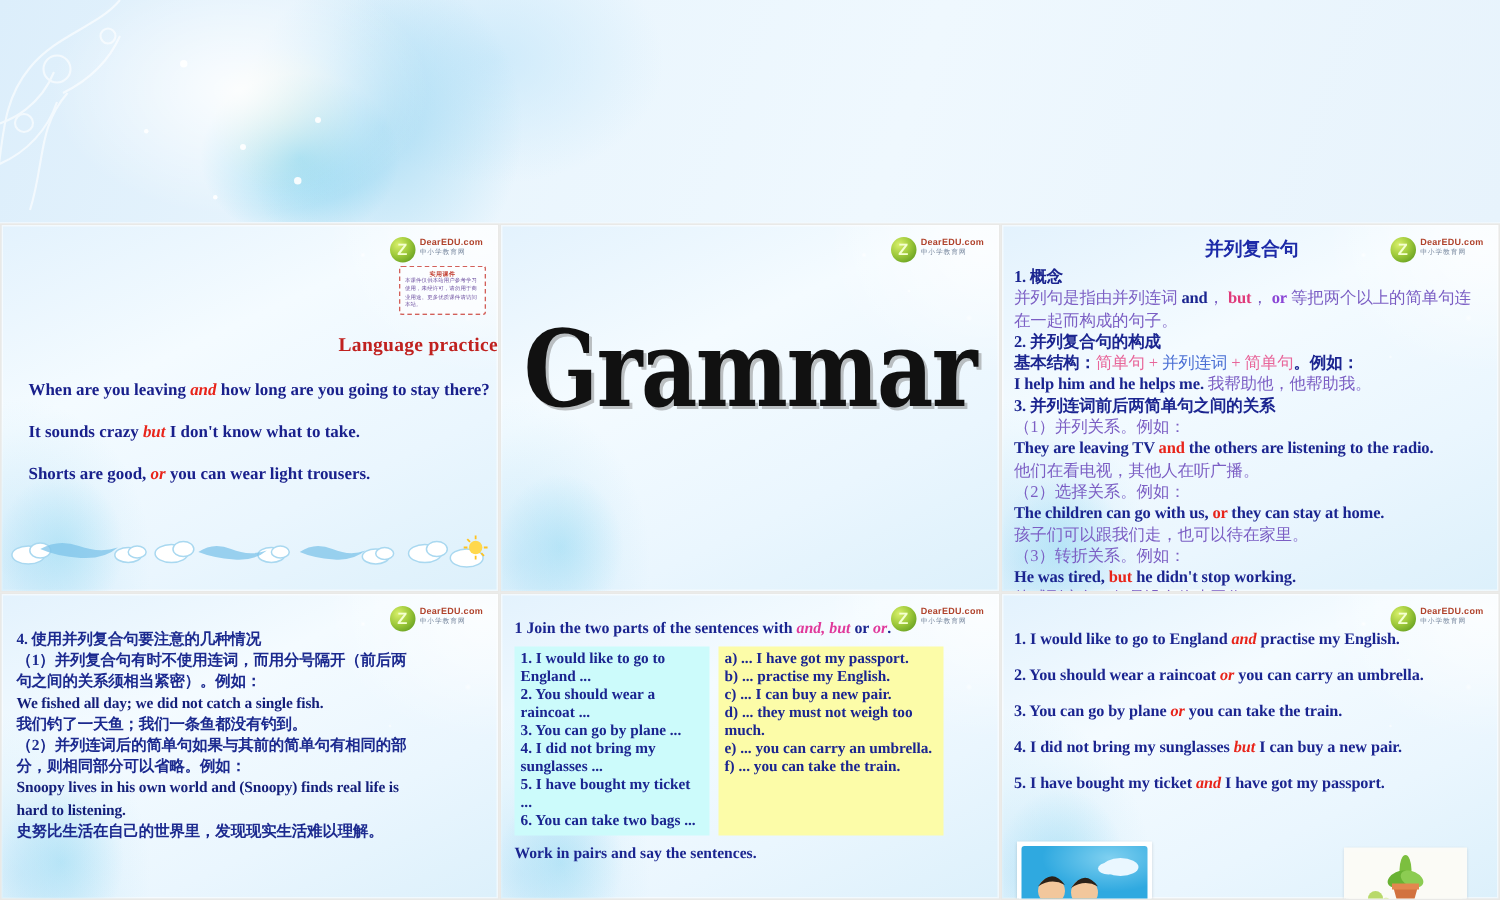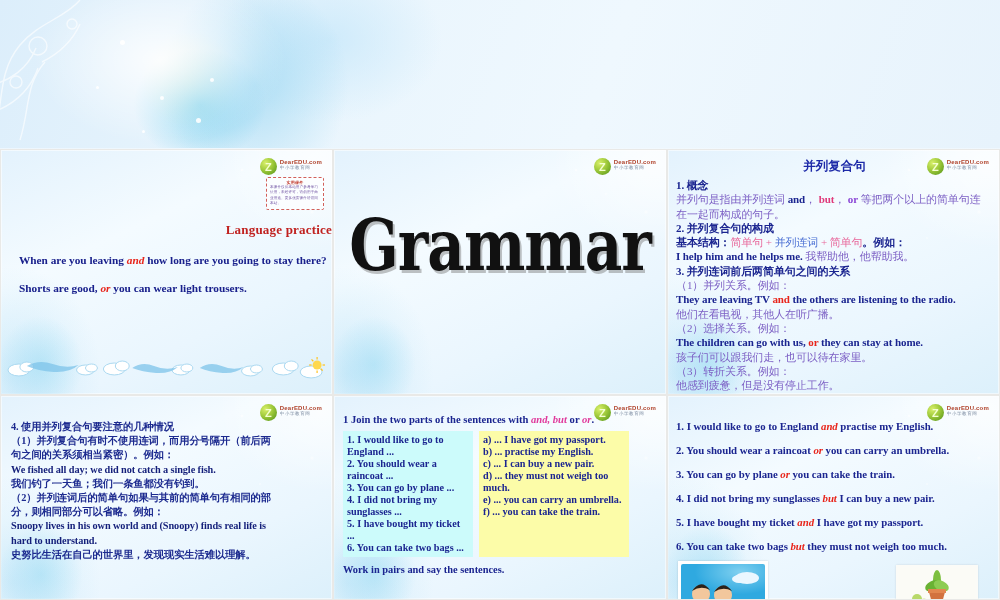--- a/index.html
+++ b/index.html
@@ -212,20 +212,23 @@
         <div class="nt-body">本课件仅供本站用户参考学习使用，未经许可，请勿用于商业用途。更多优质课件请访问本站。</div>
       </div>
 
       <div class="slide-body">
         <div class="s1-title">Language practice</div>
 
         <div class="s1-line">
           <span>When are you leaving </span><em>and</em><span> how long are you going to stay there?</span>
         </div>
         <div class="s1-line">
+          <span>It sounds crazy </span><em>but</em><span> I don't know what to take.</span>
+        </div>
+        <div class="s1-line">
           <span>Shorts are good, </span><em>or</em><span> you can wear light trousers.</span>
         </div>
       </div>
 
       <svg class="clouds" viewBox="0 0 333 26">
         <g fill="#ffffff" stroke="#a9d8f0" stroke-width="1">
           <g transform="translate(8,6)">
               <ellipse cx="10" cy="10" rx="11" ry="6"></ellipse>
               <ellipse cx="18" cy="7" rx="7" ry="5"></ellipse>
             </g>
@@ -327,20 +330,23 @@
         </p>
         <p>他们在看电视，其他人在听广播。</p>
 
         <p>（2）选择关系。例如：</p>
         <p class="en">
           <span>The children can go with us, </span><span class="red-b">or</span><span> they can stay at home.</span>
         </p>
         <p>孩子们可以跟我们走，也可以待在家里。</p>
 
         <p>（3）转折关系。例如：</p>
+        <p class="en">
+          <span>He was tired, </span><span class="red-b">but</span><span> he didn't stop working.</span>
+        </p>
         <p>他感到疲惫，但是没有停止工作。</p>
       </div>
     </div>
 
     <div class="slide">
       <div class="wm">
         <div class="wm-ball"></div>
         <div class="wm-txt">
           <div class="l1">DearEDU.com</div>
           <div class="l2">中小学教育网</div>
@@ -348,21 +354,21 @@
       </div>
       <div class="slide-body s4">
         <p class="cn">4. 使用并列复合句要注意的几种情况</p>
         <p class="cn">（1）并列复合句有时不使用连词，而用分号隔开（前后两</p>
         <p class="cn">句之间的关系须相当紧密）。例如：</p>
         <p class="en">We fished all day; we did not catch a single fish.</p>
         <p class="cn">我们钓了一天鱼；我们一条鱼都没有钓到。</p>
         <p class="cn">（2）并列连词后的简单句如果与其前的简单句有相同的部</p>
         <p class="cn">分，则相同部分可以省略。例如：</p>
         <p class="en">Snoopy lives in his own world and (Snoopy) finds real life is</p>
-        <p class="en">hard to understand.</p>
+        <p class="en">hard to listening.</p>
         <p class="cn">史努比生活在自己的世界里，发现现实生活难以理解。</p>
       </div>
     </div>
 
     <div class="slide">
       <div class="wm">
         <div class="wm-ball"></div>
         <div class="wm-txt">
           <div class="l1">DearEDU.com</div>
           <div class="l2">中小学教育网</div>
@@ -401,21 +407,20 @@
           <div class="l1">DearEDU.com</div>
           <div class="l2">中小学教育网</div>
         </div>
       </div>
       <div class="slide-body s6">
         <p><span>1. I would like to go to England </span><em>and</em><span> practise my English.</span></p>
         <p><span>2. You should wear a raincoat </span><em>or</em><span> you can carry an umbrella.</span></p>
         <p><span>3. You can go by plane </span><em>or</em><span> you can take the train.</span></p>
         <p><span>4. I did not bring my sunglasses </span><em>but</em><span> I can buy a new pair.</span></p>
         <p><span>5. I have bought my ticket </span><em>and</em><span> I have got my passport.</span></p>
-        <p><span>6. You can take two bags </span><em>but</em><span> they must not weigh too much.</span></p>
       </div>
 
       <div class="s6-pics">
         <div class="pic-a">
           <div class="inner">
             <svg viewBox="0 0 84 40" style="width:100%;height:100%">
               <ellipse cx="66" cy="14" rx="12" ry="6" fill="#eaf7ff"></ellipse>
               <ellipse cx="58" cy="15" rx="7" ry="4" fill="#eaf7ff"></ellipse>
               <circle cx="20" cy="30" r="9" fill="#f2c79c"></circle>
               <path d="M11 27 q9 -13 18 -1 q-9 -5 -18 1z" fill="#2b2118"></path>

